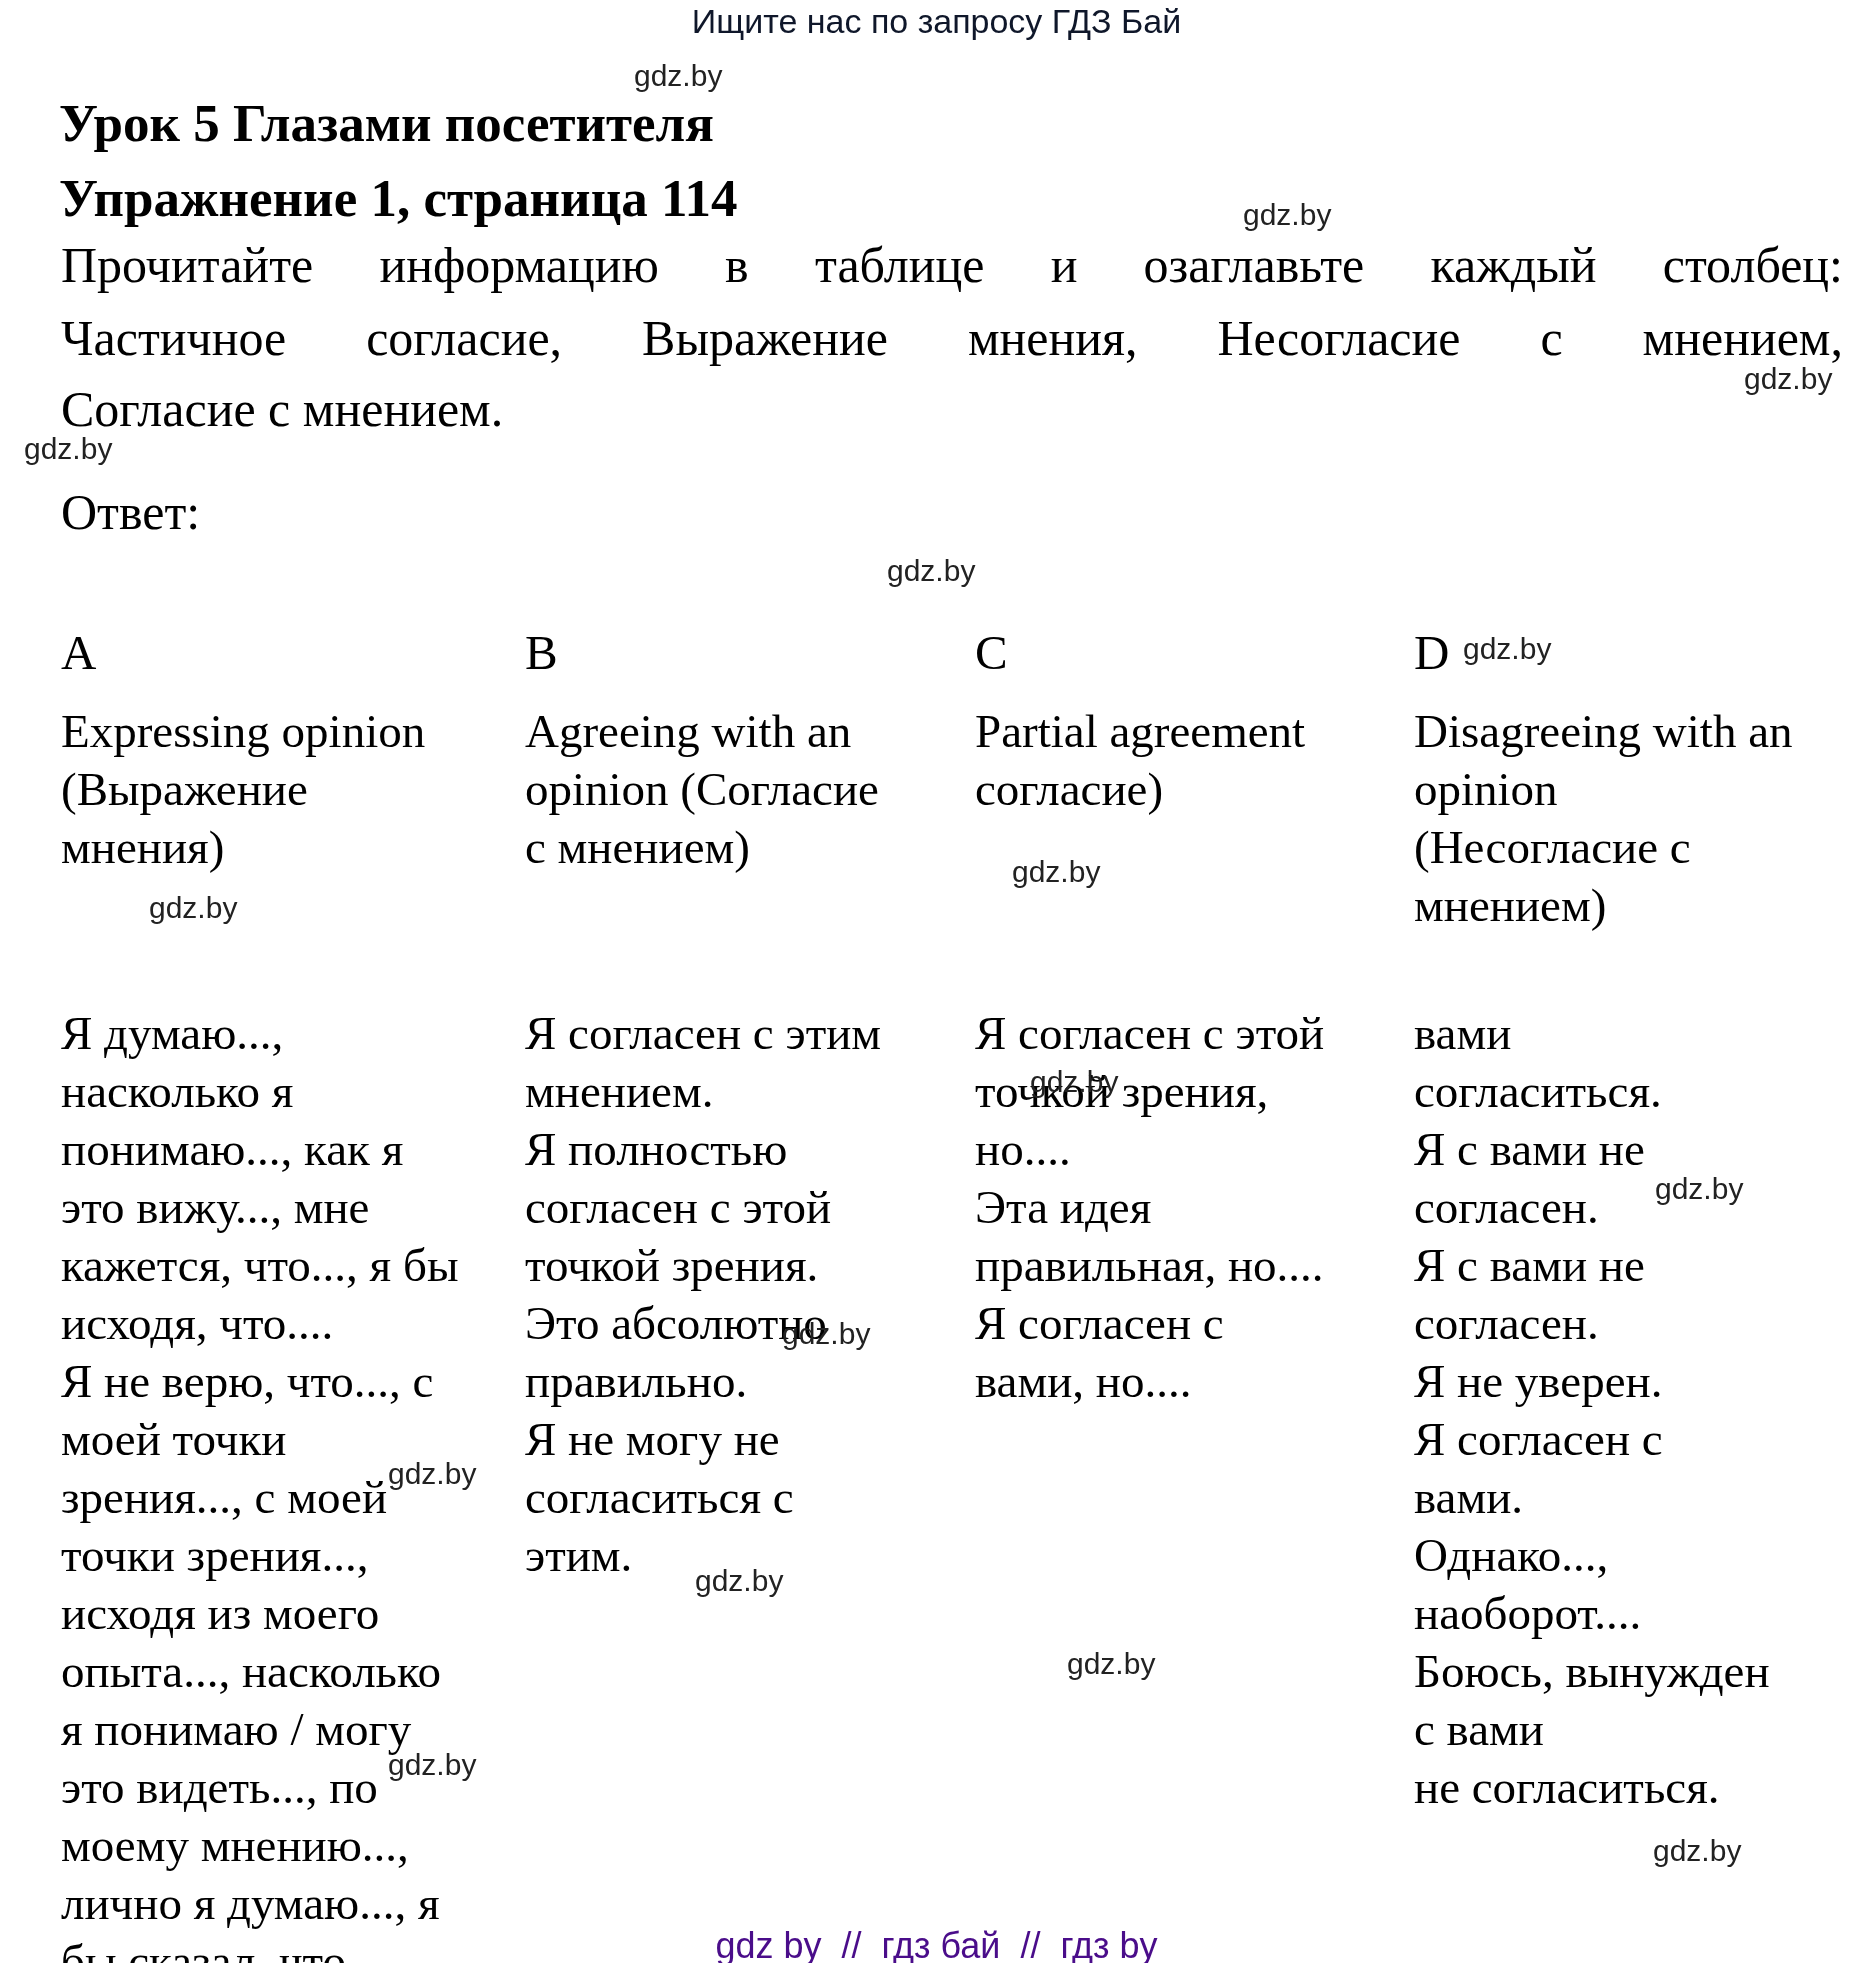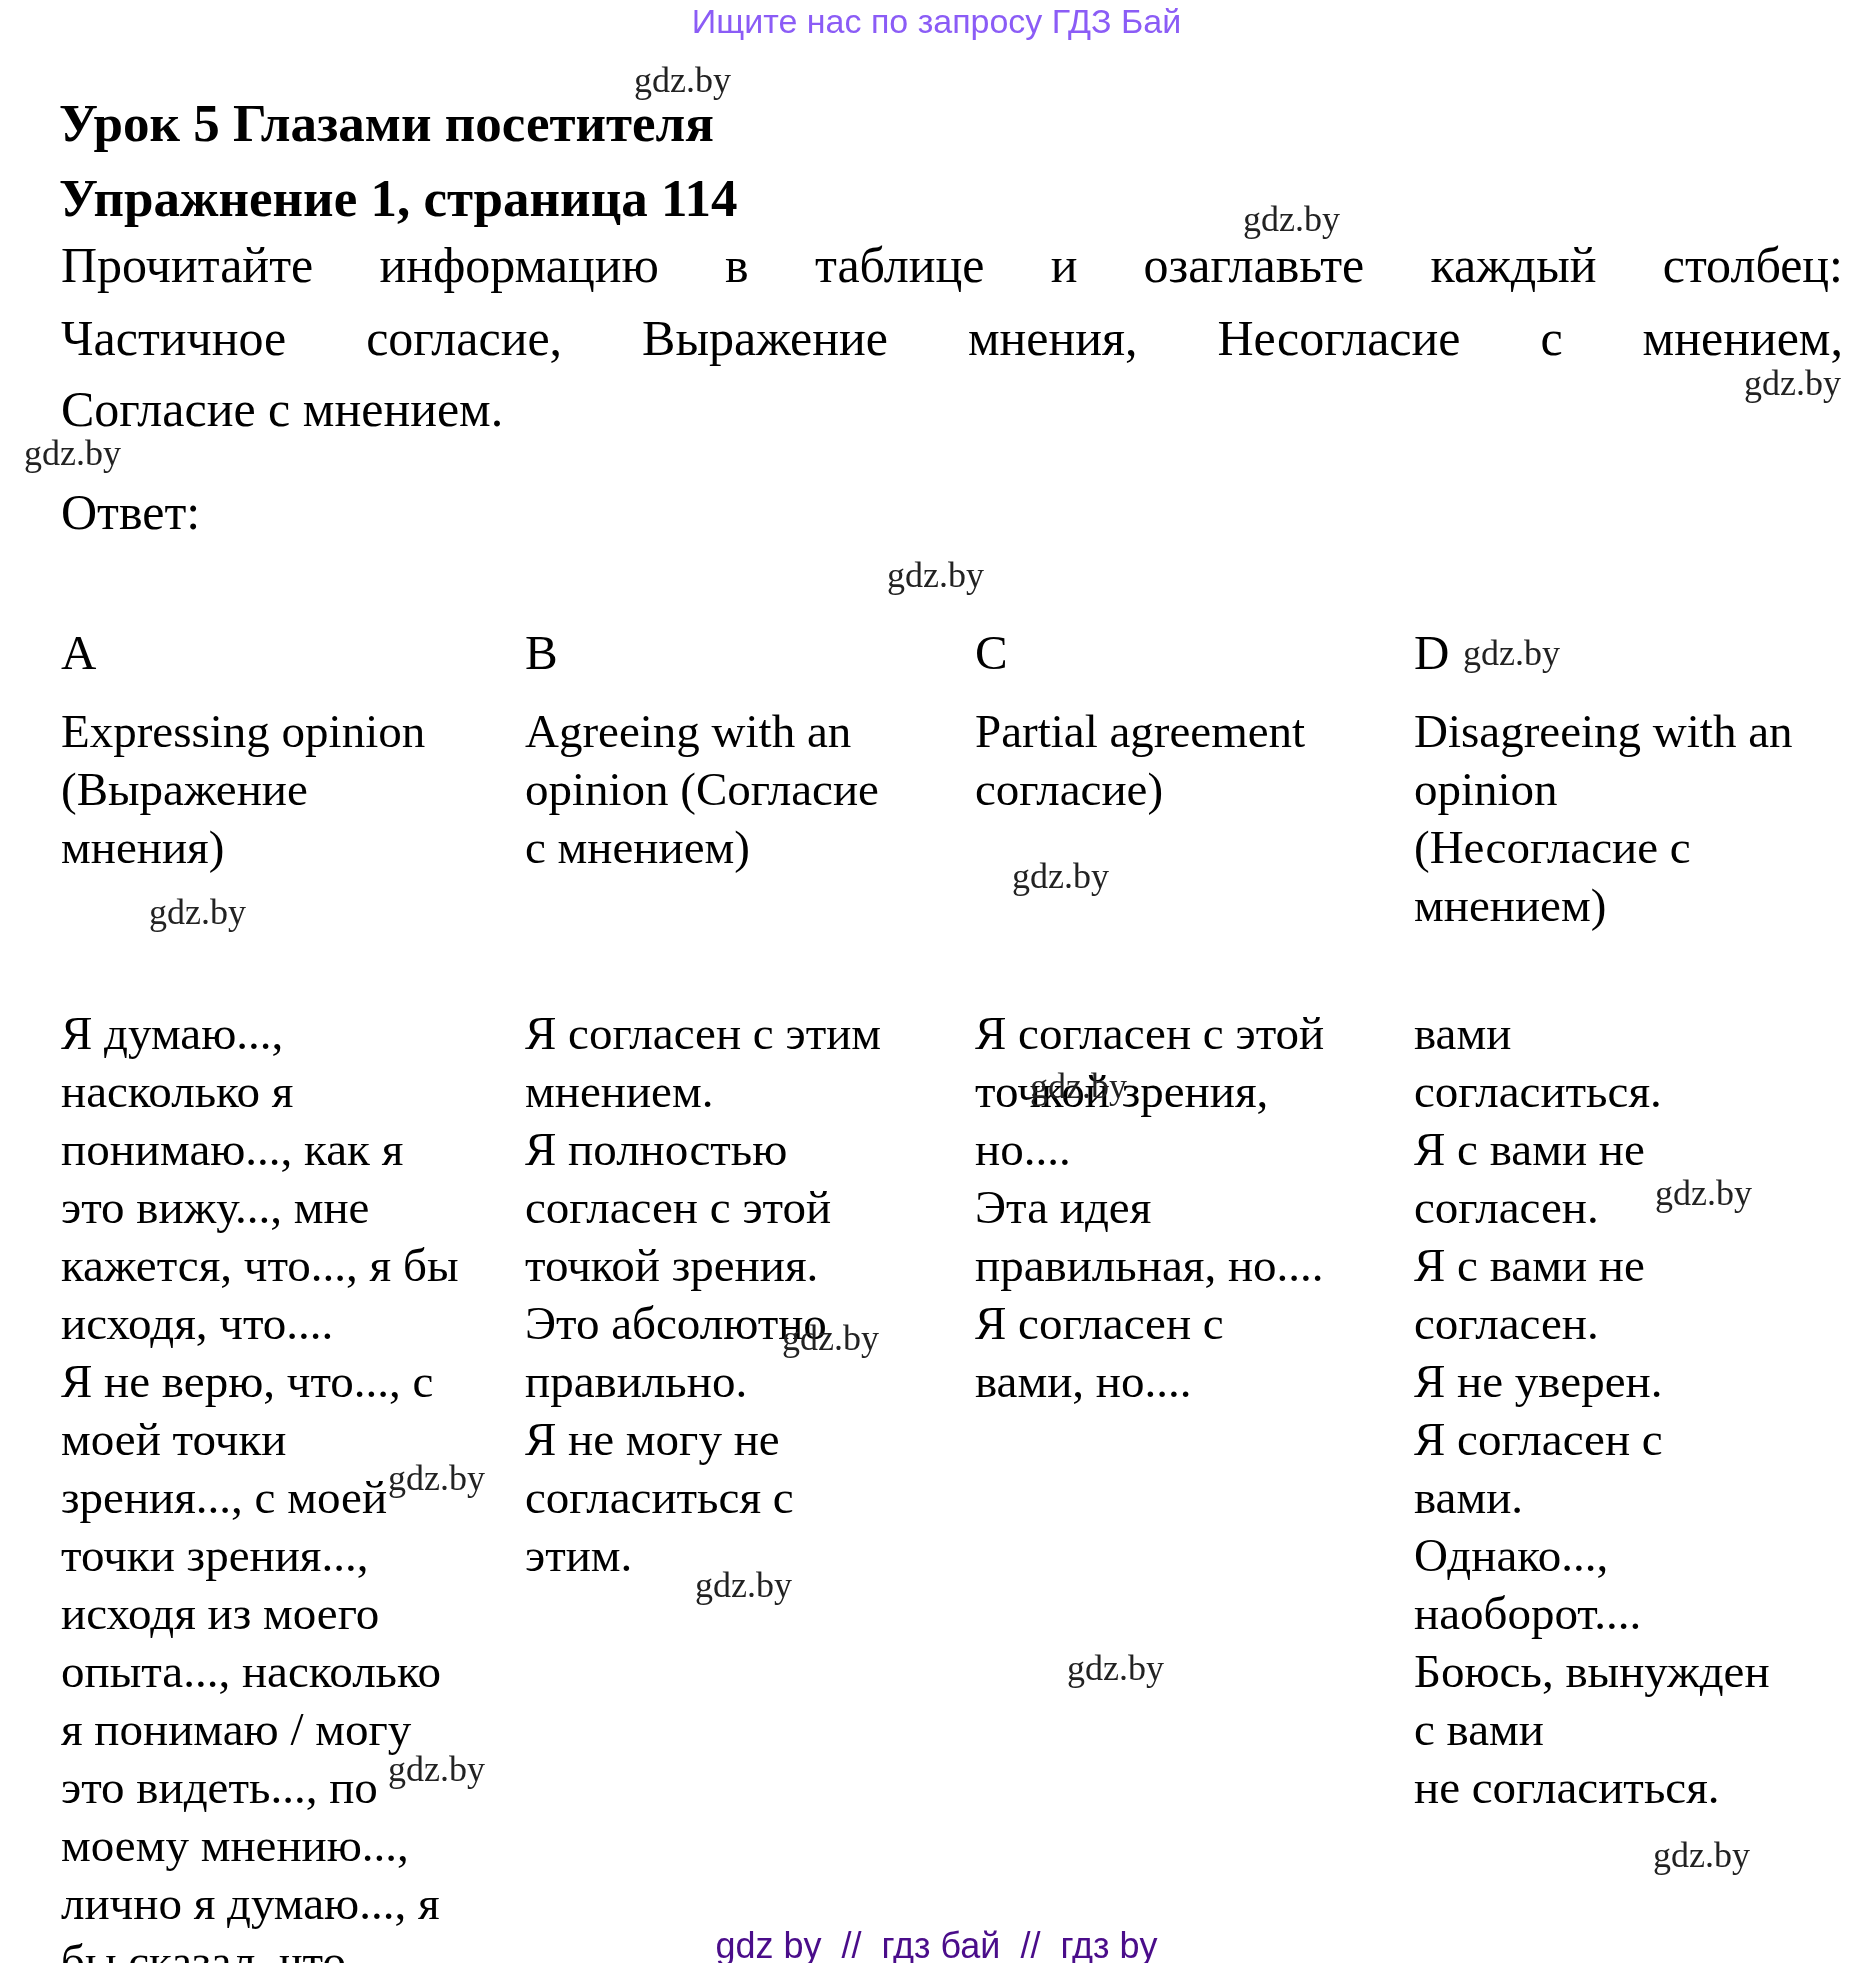--- a/index.html
+++ b/index.html
@@ -11,26 +11,26 @@
     font-family: "Liberation Serif", serif;
     color: #000000;
     overflow: hidden;
   }
   .banner {
     position: absolute;
     top: 2px; left: 0; width: 100%;
     text-align: center;
     font-family: "Liberation Sans", sans-serif;
     font-size: 34px;
-    color: #8b5cf6;
+    color: #0f172a;
   }
   .wm {
     position: absolute;
-    font-family: Liberation Serif, serif;
-    font-size: 36px;
+    font-family: Liberation Sans, sans-serif;
+    font-size: 30px;
     color: #222222;
     white-space: nowrap;
   }
   .title {
     position: absolute;
     left: 59px;
     font-weight: 700;
     font-size: 53px;
     white-space: nowrap;
   }

